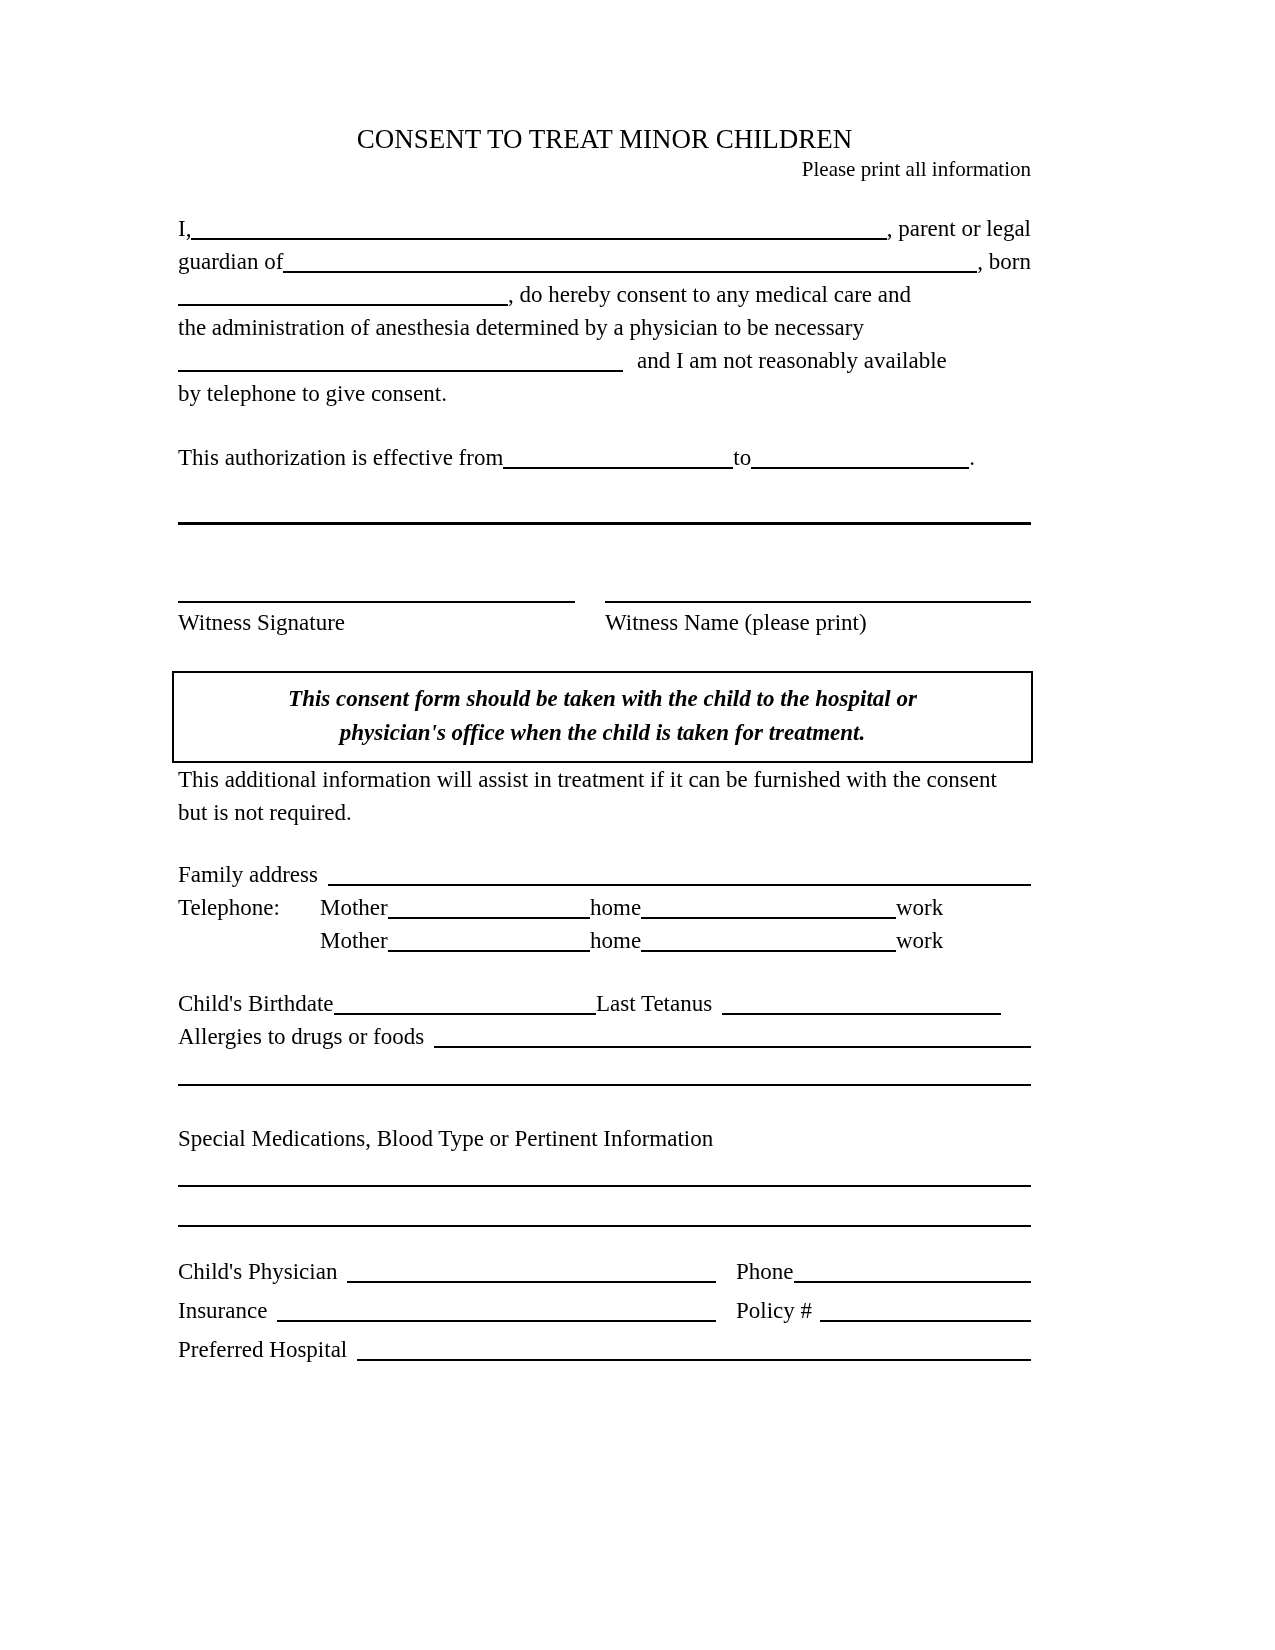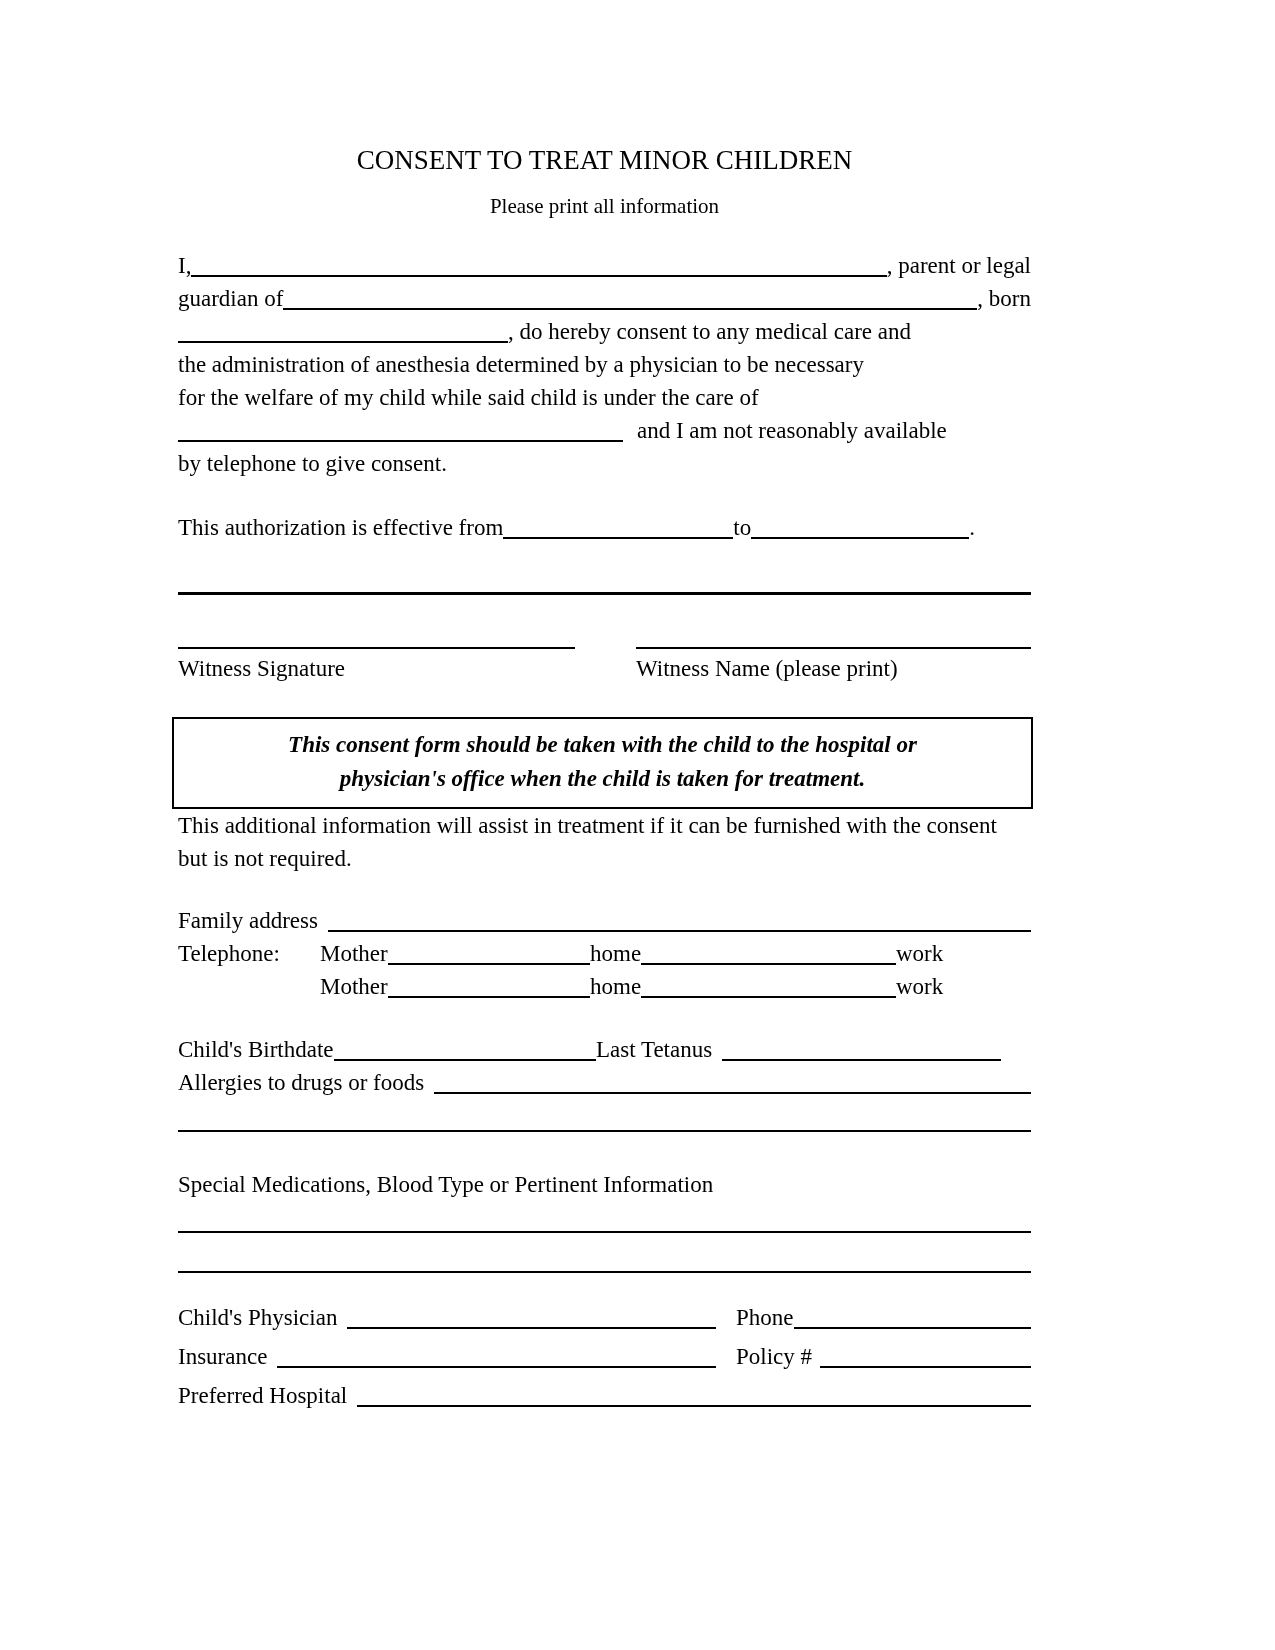--- a/index.html
+++ b/index.html
@@ -3,42 +3,42 @@
 <meta charset="utf-8">
 <style>
   * { margin:0; padding:0; box-sizing:border-box; }
   html,body { background:#ffffff; }
   body {
     width:1275px; height:1650px;
     font-family:"Liberation Serif", serif;
     color:#000;
   }
   .page { position:relative; width:1275px; height:1650px; background:#fff; overflow:hidden; }
-  .content { position:absolute; left:178px; top:145px; width:853px; font-size:23px; line-height:33px; }
+  .content { position:absolute; left:178px; top:124px; width:853px; font-size:23px; line-height:33px; }
 
   .title   { text-align:center; font-size:27px; line-height:30px; }
-  .subtitle{ text-align:center; font-size:21px; line-height:26px; margin-top:18px; }
+  .subtitle{ text-align:right; font-size:21px; line-height:26px; margin-top:2px; }
 
   .row { display:flex; align-items:baseline; min-height:33px; }
   .cell { display:flex; align-items:baseline; }
 
   .blank {
     display:inline-block; height:2px; border-bottom:2px solid #000;
     position:relative; top:4px;
   }
   .grow { flex:1 1 auto; }
   .ml8 { margin-left:8px; } .ml10 { margin-left:10px; } .mr14 { margin-right:14px; } .mr20 { margin-right:20px; }
 
   .para { margin-top:30px; }
   .auth-row { margin-top:31px; }
 
   .sig-rule { height:0; border-bottom:3px solid #000; margin-top:48px; }
   .sig-label { margin-top:4px; }
 
-  .witness-row { display:flex; margin-top:52px;gap:31px; }
+  .witness-row { display:flex; margin-top:76px; }
   .witness-col-left { width:397px; margin-right:30px; }
   .witness-col-right { flex:1; }
   .witness-line { height:0; border-bottom:2px solid #000; }
   .witness-label { margin-top:3px; }
 
   .notice-box {
     margin-top:32px; margin-left:-6px; margin-right:-2px;
     border:2px solid #000;
     padding:9px 16px 11px 16px;
     text-align:center; font-weight:bold; font-style:italic;
@@ -87,23 +87,20 @@
         <span>, born</span>
       </div>
       <div class="row">
         <span class="blank" style="width:330px"></span>
         <span>, do hereby consent to any medical care and</span>
       </div>
       <div class="row">
         <span>the administration of anesthesia determined by a physician to be necessary</span>
       </div>
       <div class="row">
-        <span>for the welfare of my child while said child is under the care of</span>
-      </div>
-      <div class="row">
         <span class="blank mr14" style="width:445px"></span>
         <span>and I am not reasonably available</span>
       </div>
       <div class="row">
         <span>by telephone to give consent.</span>
       </div>
     </div>
 
     <div class="row auth-row">
       <span>This authorization is effective from</span>

